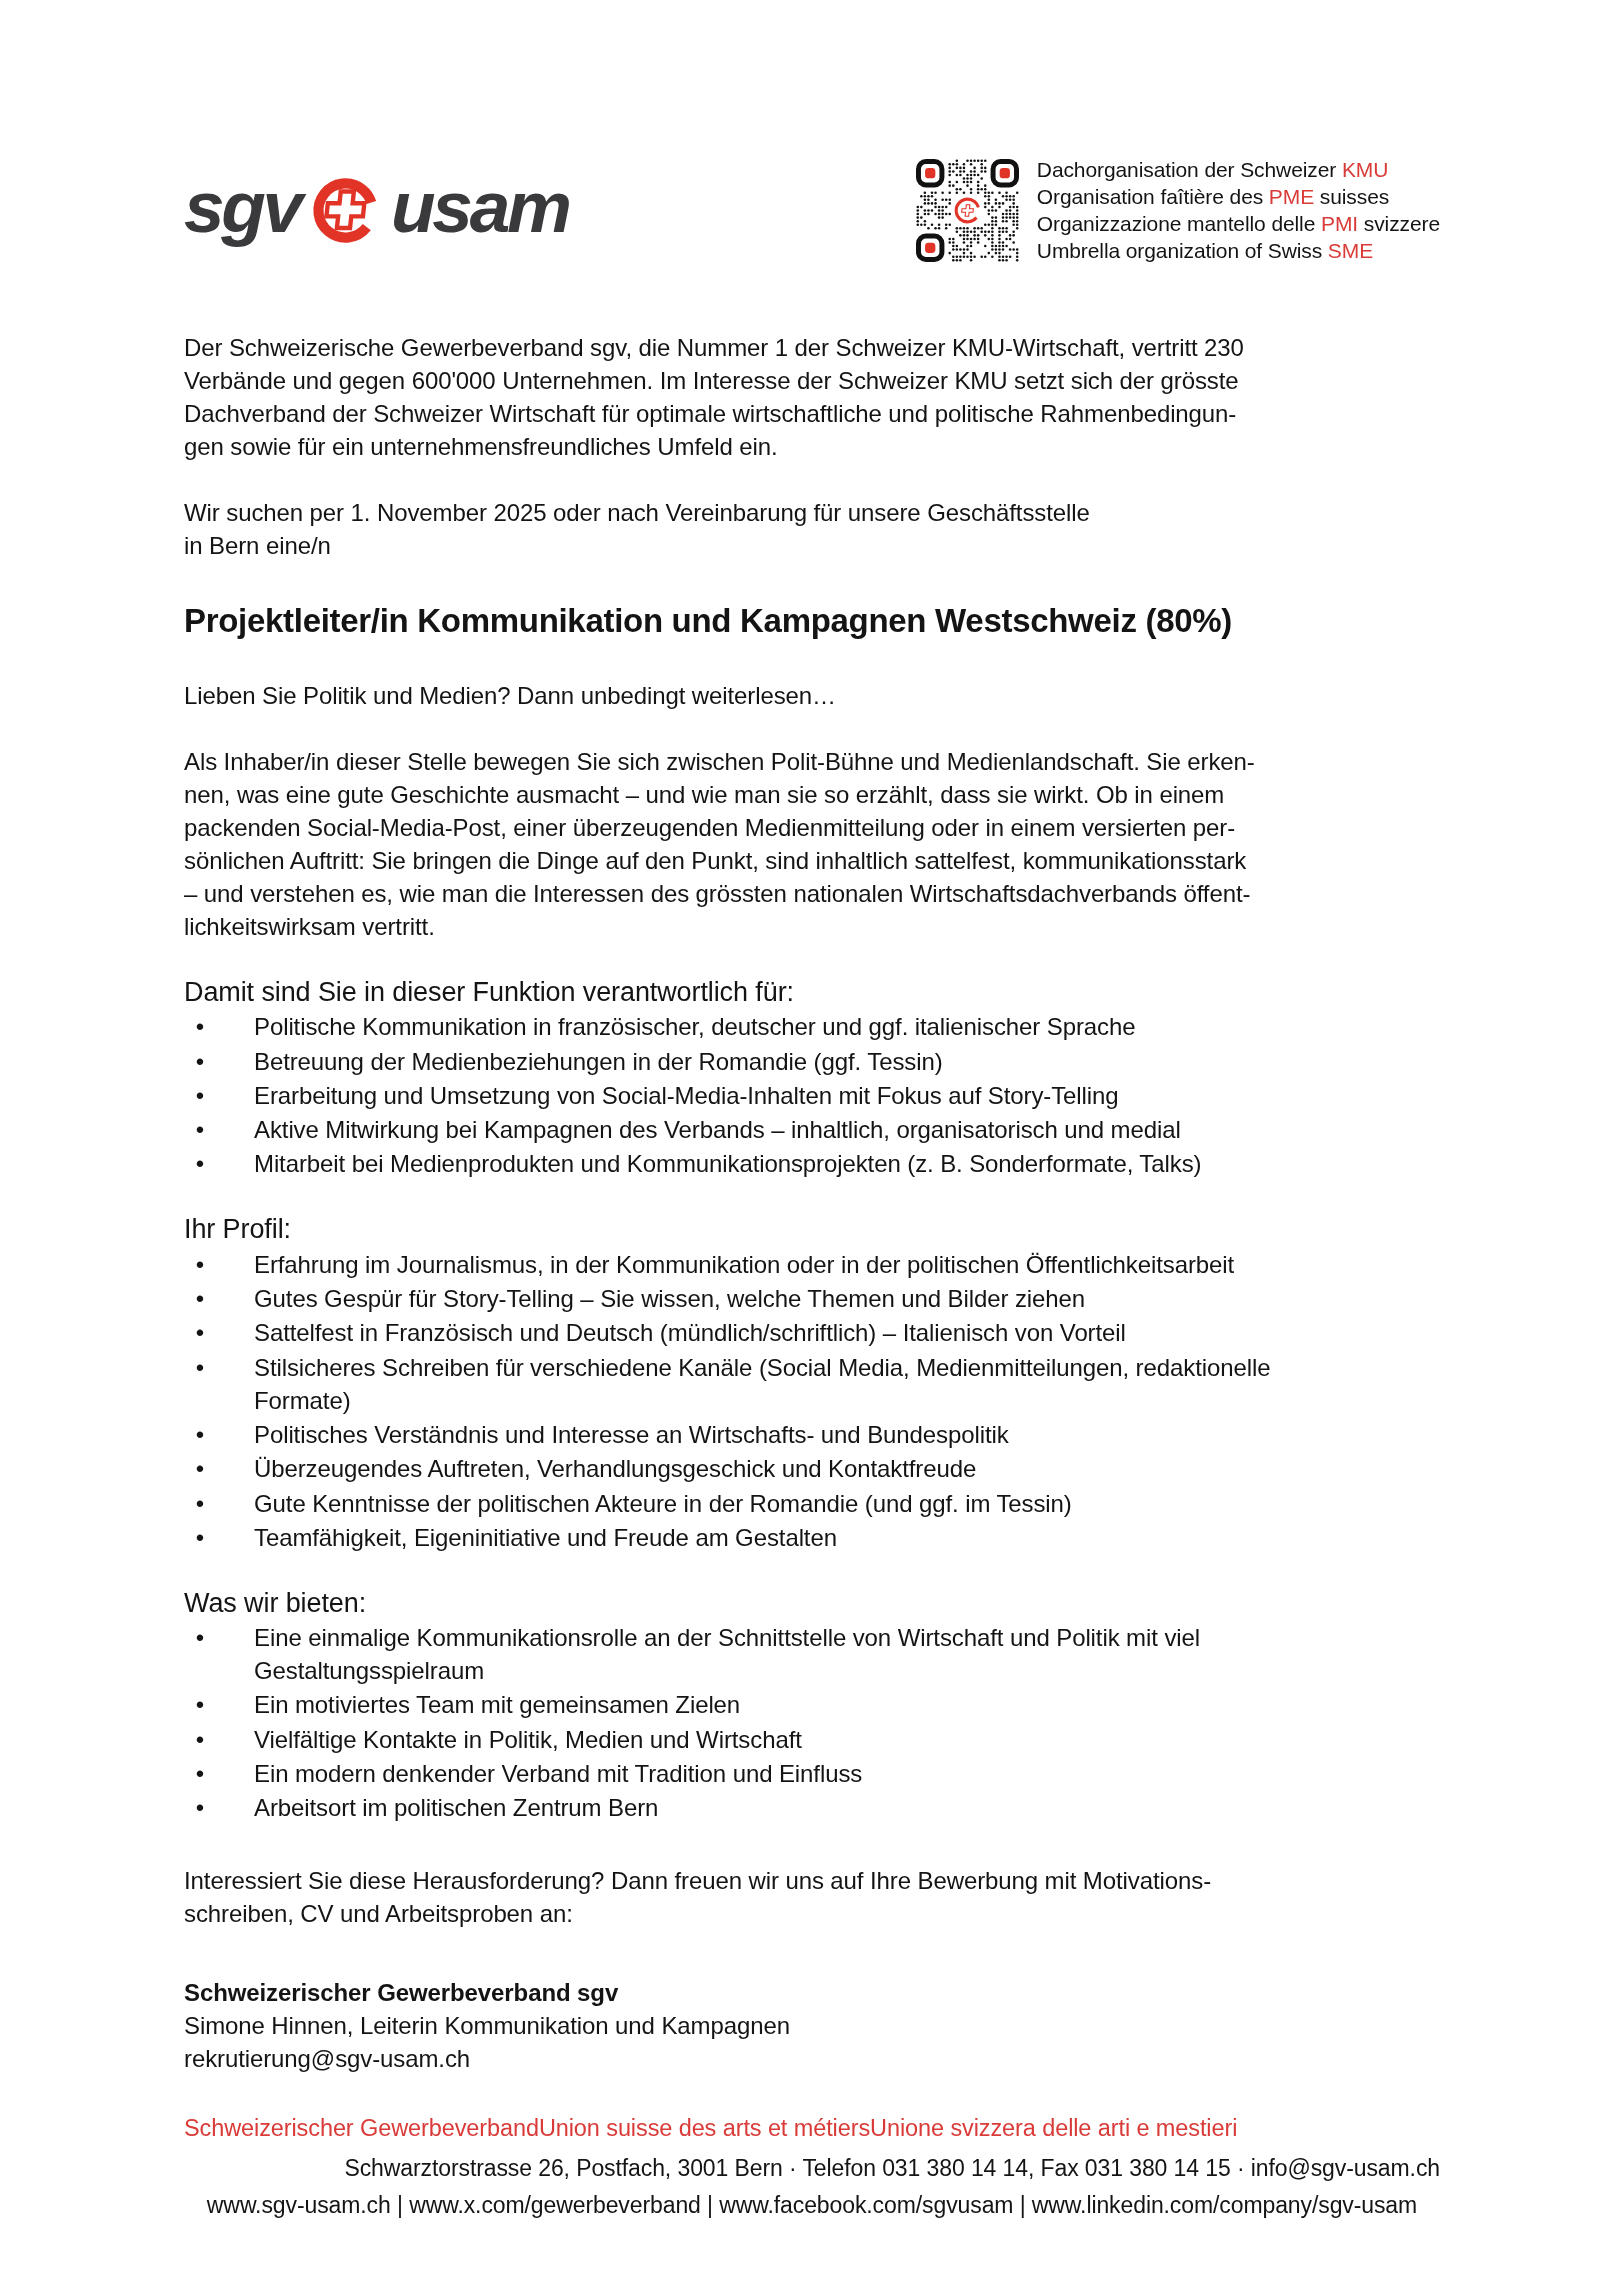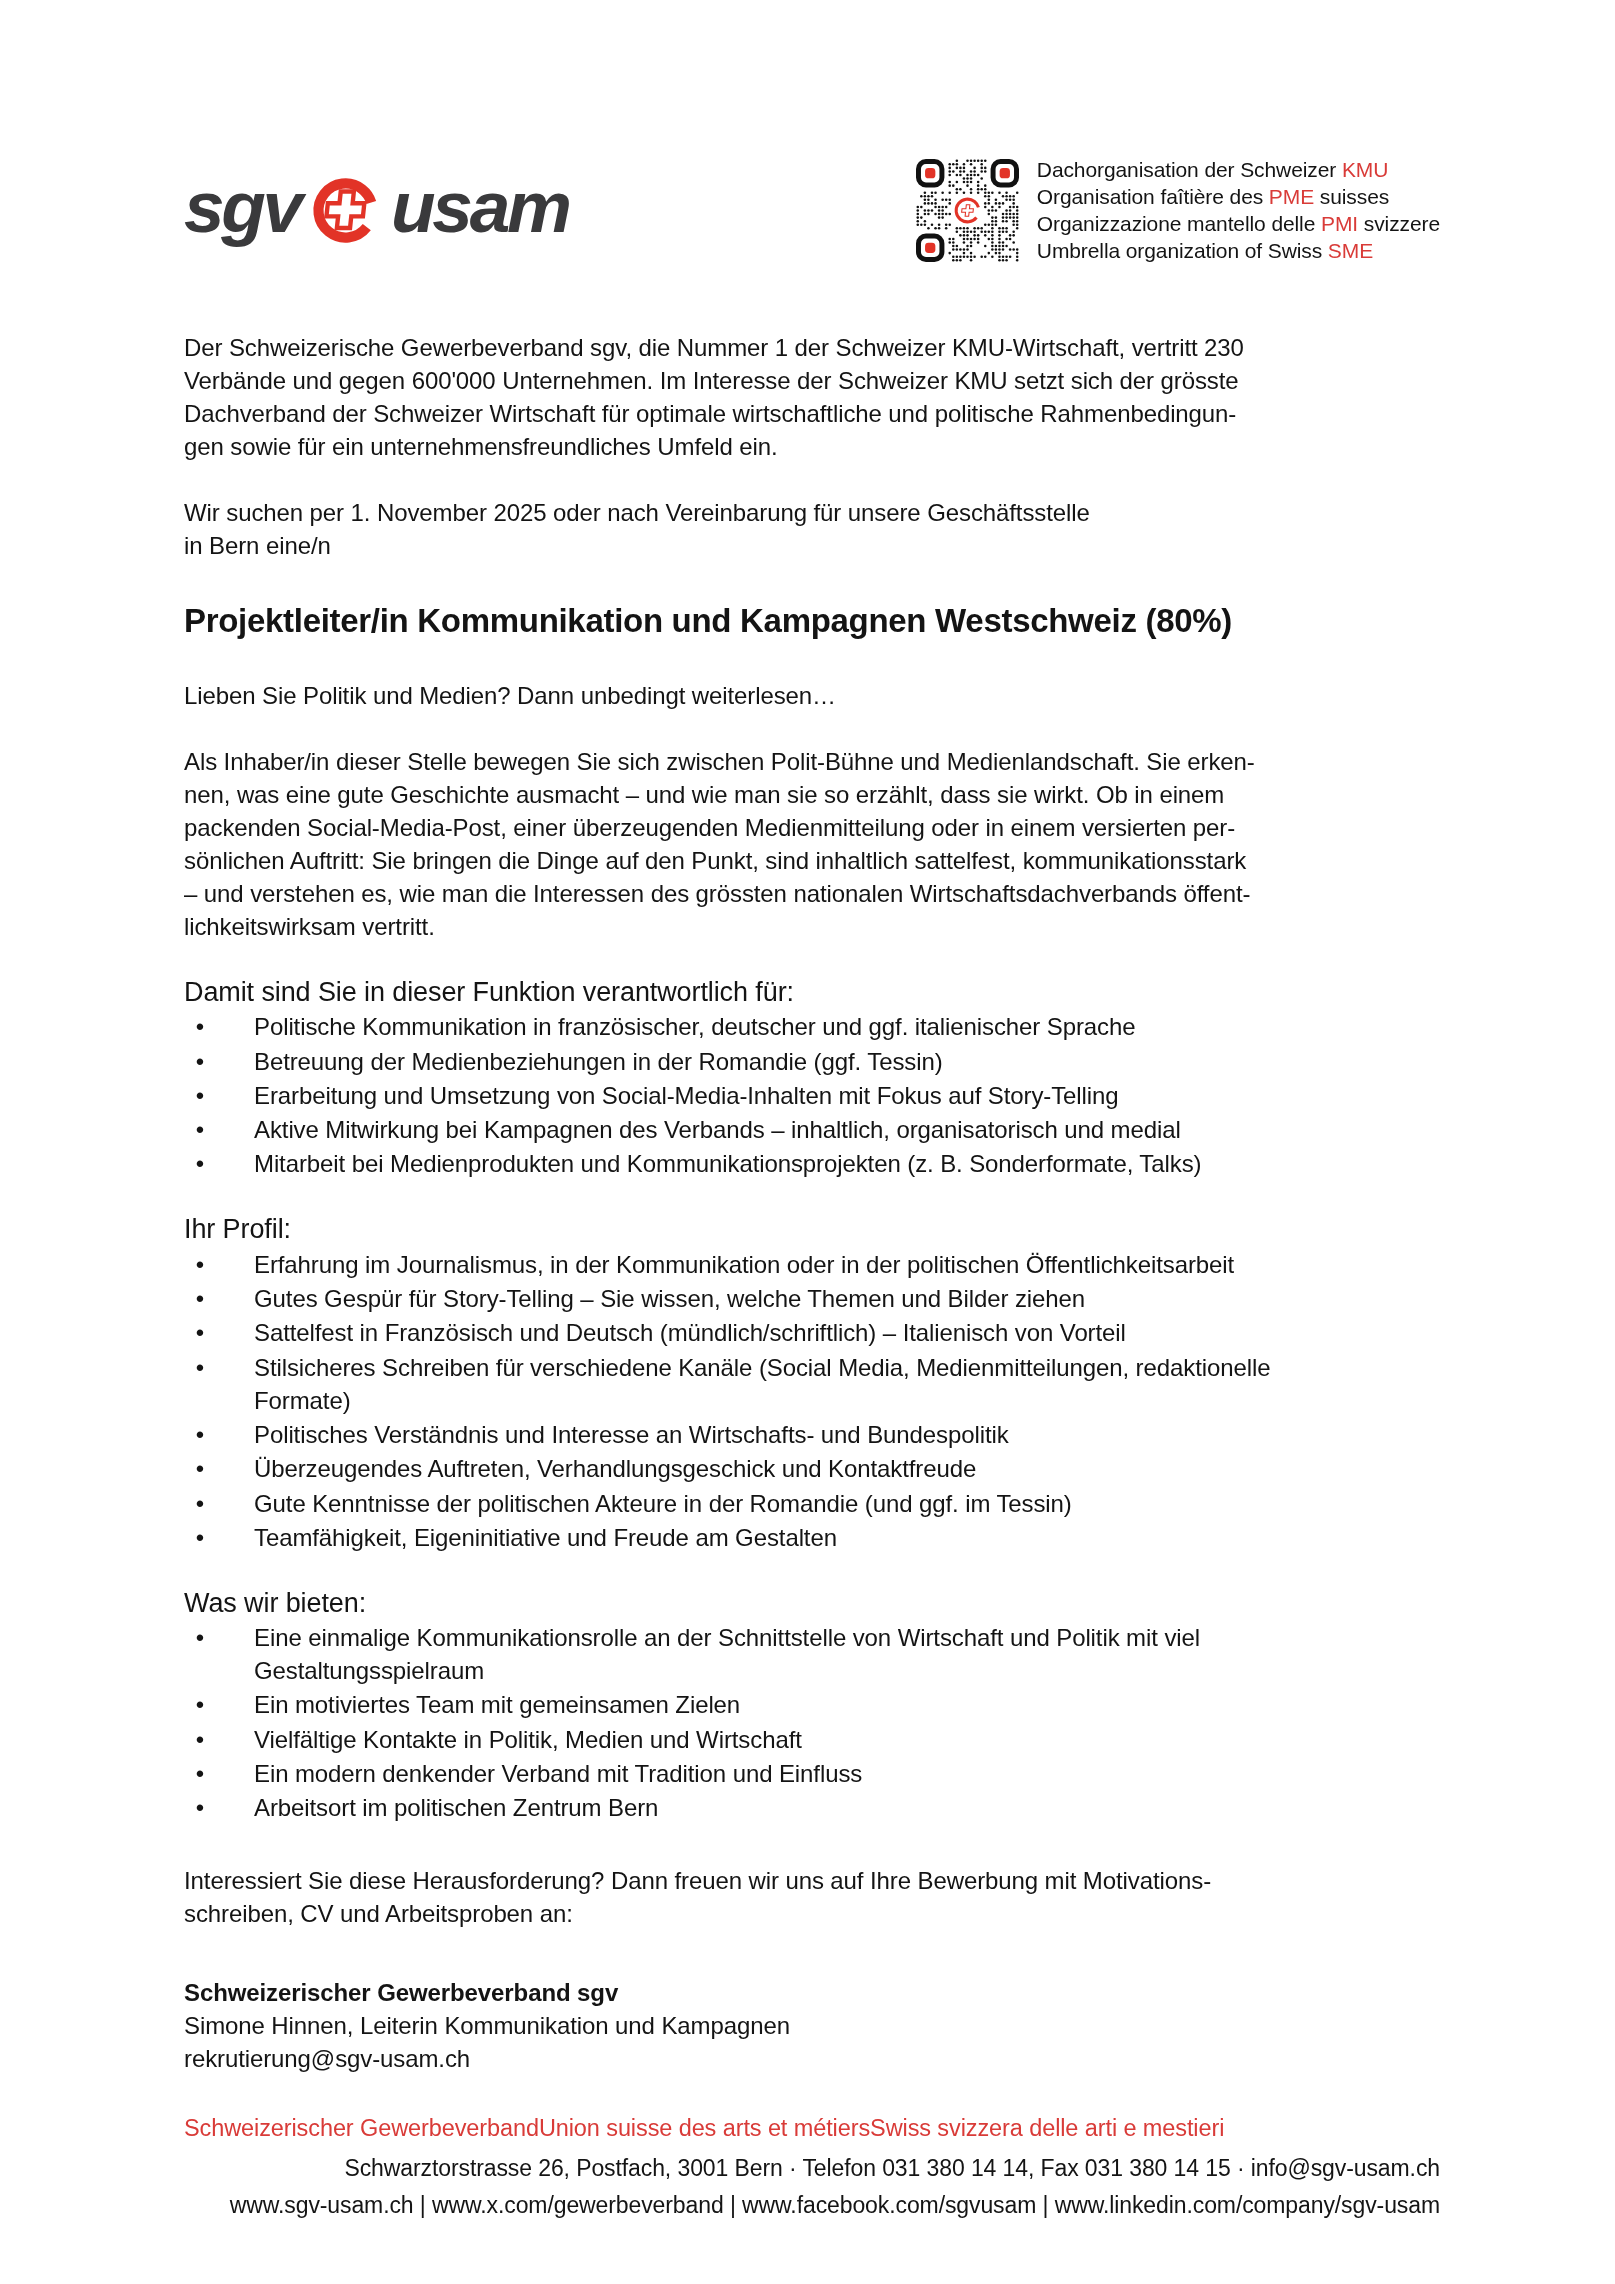--- a/index.html
+++ b/index.html
@@ -76,21 +76,21 @@
     display:flex;justify-content:flex-start;
     color:var(--accent-red);
     font-size:23.5px;line-height:29px;letter-spacing:-0.1px;
     margin-bottom:10.4px;
   }
   .footer-address{
     text-align:right;font-size:23px;line-height:29px;letter-spacing:-0.1px;
     margin-bottom:7.8px;
   }
   .footer-links{
-    text-align:right;font-size:23px;line-height:29px;letter-spacing:-0.1px;
+    text-align:center;font-size:23px;line-height:29px;letter-spacing:-0.1px;
   }
 </style>
 </head>
 <body>
 
 <div class="page">
 
   <header class="header-row">
     <div class="logo">
       <span class="logo-text">sgv</span>
@@ -473,20 +473,20 @@
   <div class="contact-block">
     <div class="contact-company">Schweizerischer Gewerbeverband sgv</div>
     <div>Simone Hinnen, Leiterin Kommunikation und Kampagnen</div>
     <div>rekrutierung@sgv-usam.ch</div>
   </div>
 
   <footer class="doc-footer">
     <div class="footer-orgs">
       <span>Schweizerischer Gewerbeverband</span>
       <span>Union suisse des arts et métiers</span>
-      <span>Swiss svizzera delle arti e mestieri</span>
+      <span>Unione svizzera delle arti e mestieri</span>
     </div>
     <div class="footer-address">Schwarztorstrasse 26, Postfach, 3001 Bern  ·  Telefon 031 380 14 14, Fax 031 380 14 15  ·  info@sgv-usam.ch</div>
     <div class="footer-links">www.sgv-usam.ch | www.x.com/gewerbeverband | www.facebook.com/sgvusam | www.linkedin.com/company/sgv-usam</div>
   </footer>
 
 </div>
 
 
 </body></html>

